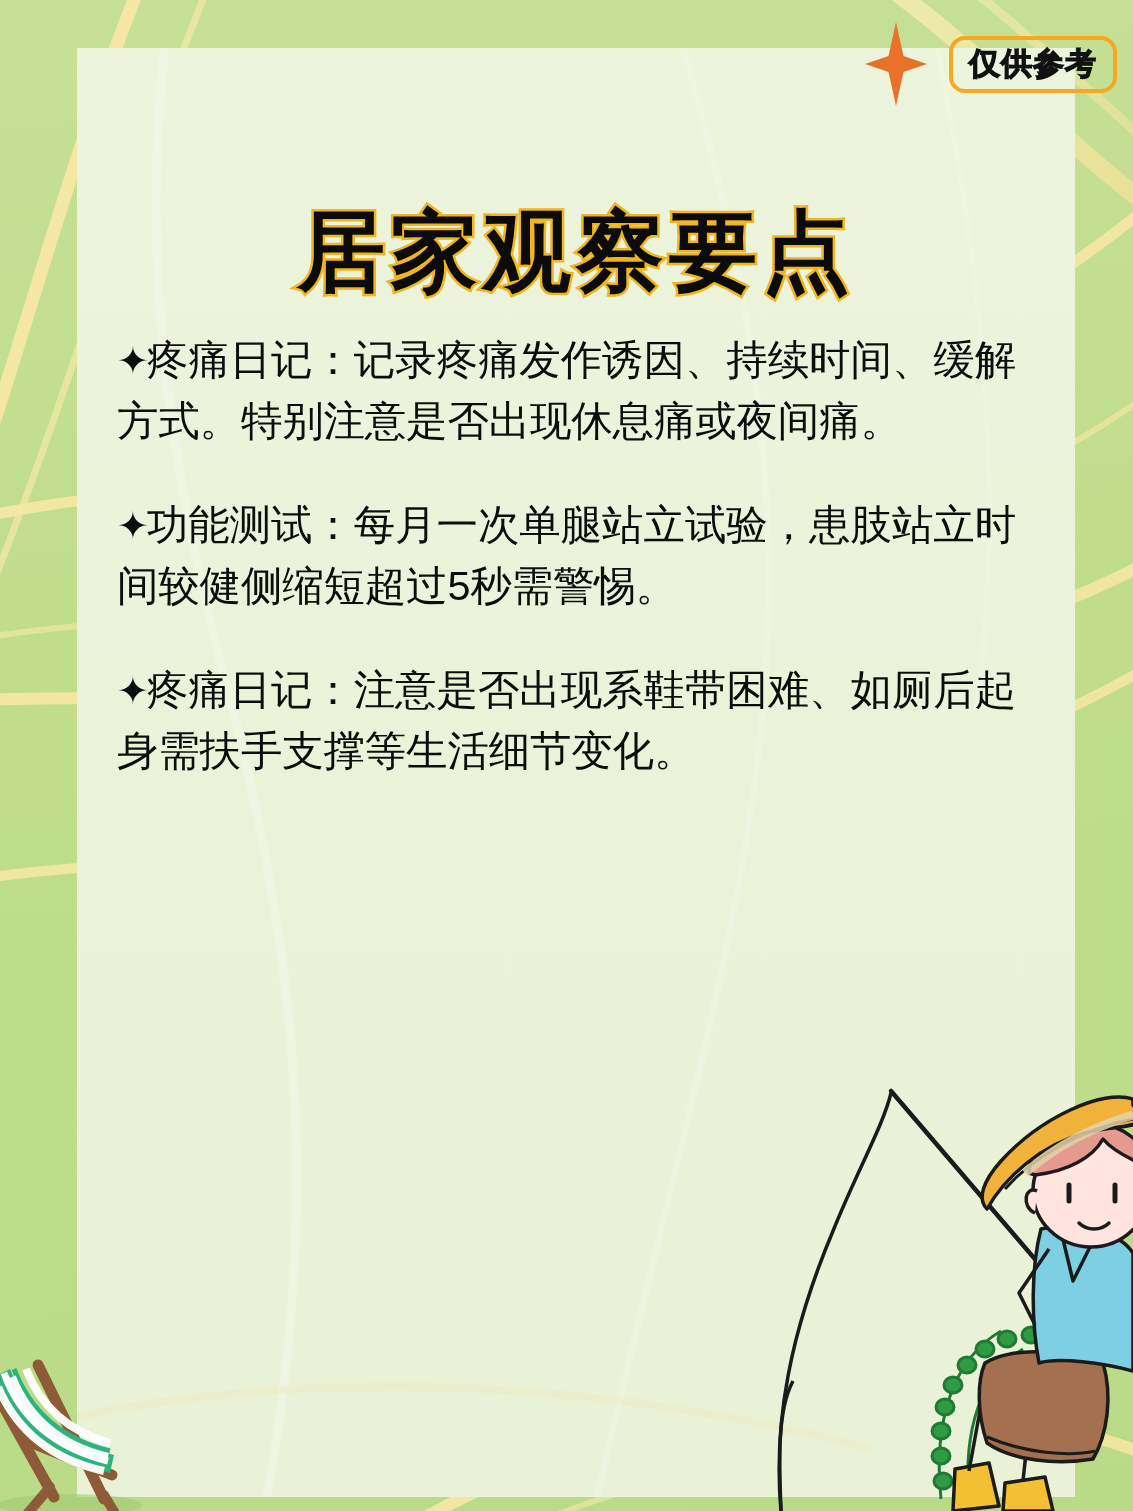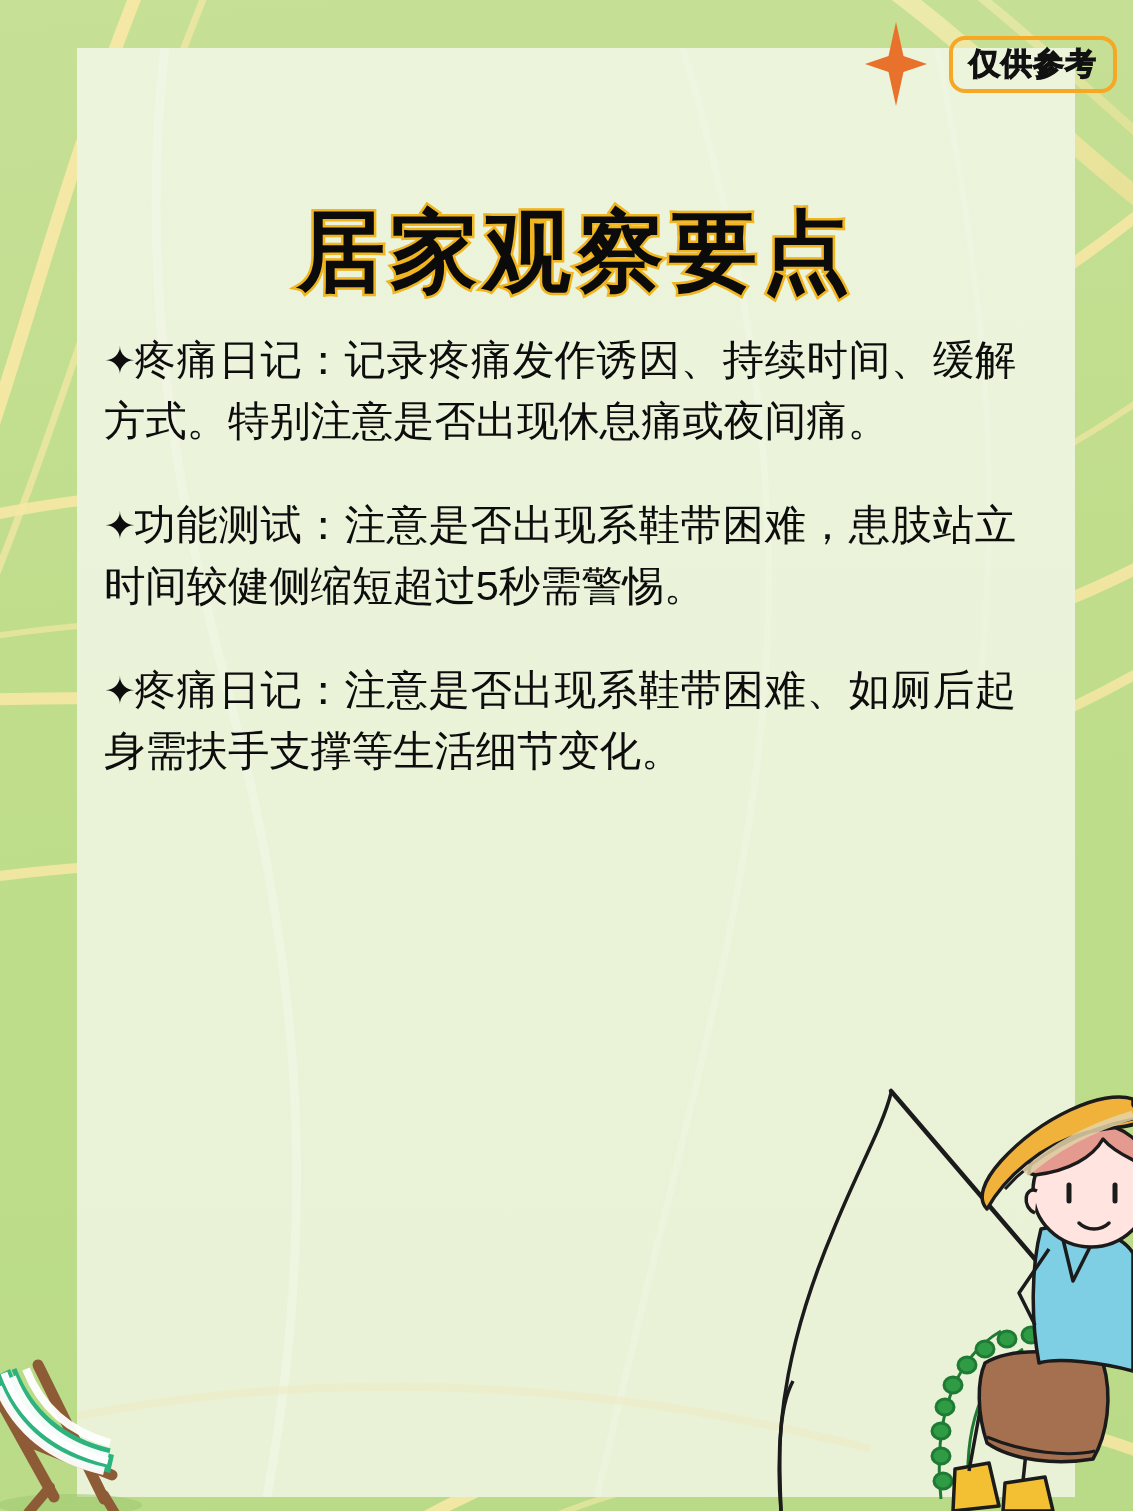--- a/index.html
+++ b/index.html
@@ -105,21 +105,21 @@
 
   
   .body {
     position: absolute;
     left: 104px;
     top: 330px;
     width: 912px;
     z-index: 6;
   }
   .para {
-    margin: 0 0 44px 0;
+    margin: 0 0 44px 13px;
     font-size: 41.5px;
     line-height: 1.46;
     color: #0d0d0d;
     font-weight: 500;
     letter-spacing: -0.2px;
     text-align: justify;
     text-justify: inter-ideograph;
   }
   .para:last-child { margin-bottom: 0; }
   .bullet {
@@ -198,21 +198,21 @@
 
   <div class="title">
     <span class="title-text">居家观察要点</span>
   </div>
 
   <div class="body">
     <p class="para">
       <span class="bullet">✦</span><span>疼痛日记：记录疼痛发作诱因、持续时间、缓解方式。特别注意是否出现休息痛或夜间痛。</span>
     </p>
     <p class="para">
-      <span class="bullet">✦</span><span>功能测试：注意是否出现系鞋带困难，患肢站立时间较健侧缩短超过5秒需警惕。</span>
+      <span class="bullet">✦</span><span>功能测试：每月一次单腿站立试验，患肢站立时间较健侧缩短超过5秒需警惕。</span>
     </p>
     <p class="para">
       <span class="bullet">✦</span><span>疼痛日记：注意是否出现系鞋带困难、如厕后起身需扶手支撑等生活细节变化。</span>
     </p>
   </div>
 
   <svg class="deckchair" viewBox="0 0 190 170">
     <ellipse cx="78" cy="158" rx="72" ry="11" fill="#9fc96f" opacity=".55"></ellipse>
     <g stroke="#8d5b36" stroke-width="11" stroke-linecap="round" fill="none">
       <path d="M -6 28 L 62 150"></path>

